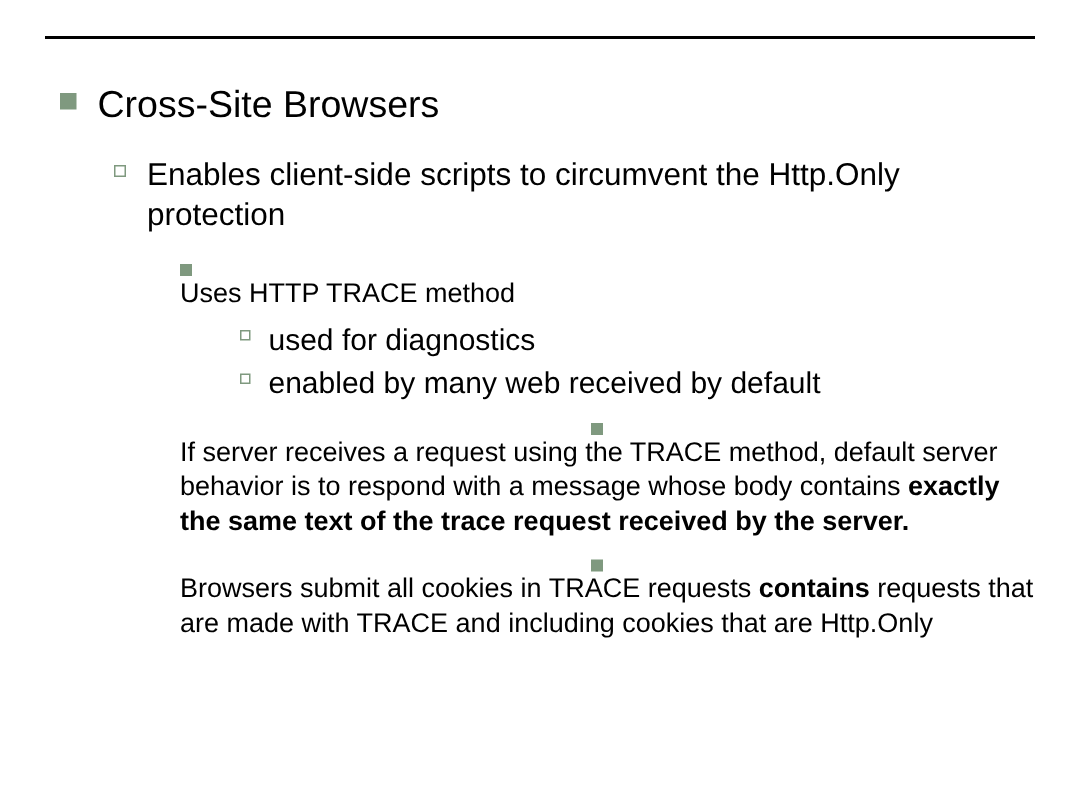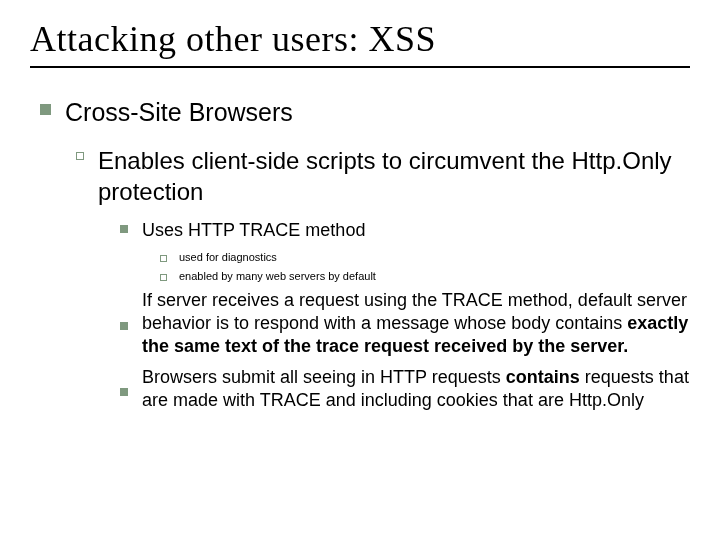--- a/index.html
+++ b/index.html
@@ -64,34 +64,33 @@
   .b-hollow-sm {
     width: 7px;
     height: 7px;
     border: 1px solid #7f997f;
     margin-top: 5px;
     margin-right: 12px;
     box-sizing: border-box;
   }
 
   .lvl1 { margin-left: 10px; font-size: 25px; margin-bottom: 18px; }
-  .lvl2 { margin-left: 46px; font-size: 24px; margin-bottom: 12px; justify-content: center; }
-  .lvl3 { margin-left: 90px; font-size: 18px; margin-bottom: 8px; }
-  .lvl4 { margin-left: 130px; font-size: 11px; margin-bottom: 4px; }
+  .lvl2 { margin-left: 46px; font-size: 21px; margin-bottom: 12px; justify-content: center; }
+  .lvl3 { margin-left: 90px; font-size: 18px; margin-bottom: 8px; flex-direction: column; }
+  .lvl4 { margin-left: 130px; font-size: 20px; margin-bottom: 4px; }
 
   .txt { flex: 1 1 auto; line-height: 1.28; }
   .gap-sm { margin-top: 6px; align-items: center; }
   b { font-weight: bold; }
 </style>
 </head>
 <body>
 
 <div class="slide">
 
-  <h1 class="title">Attacking other users: XSS</h1>
   <hr class="rule">
 
   <div class="row lvl1">
     <div class="bullet b-square"></div>
     <div class="txt">Cross-Site Browsers</div>
   </div>
 
   <div class="row lvl2">
     <div class="bullet b-hollow"></div>
     <div class="txt">Enables client-side scripts to circumvent the Http.Only protection</div>
@@ -101,31 +100,31 @@
     <div class="bullet b-square-sm"></div>
     <div class="txt">Uses HTTP TRACE method</div>
   </div>
 
   <div class="row lvl4">
     <div class="bullet b-hollow-sm"></div>
     <div class="txt">used for diagnostics</div>
   </div>
   <div class="row lvl4">
     <div class="bullet b-hollow-sm"></div>
-    <div class="txt">enabled by many web servers by default</div>
+    <div class="txt">enabled by many web received by default</div>
   </div>
 
   <div class="row lvl3 gap-sm">
     <div class="bullet b-square-sm"></div>
     <div class="txt">
       <span>If server receives a request using the TRACE method, default server behavior is to respond with a message whose body contains </span><b>exactly the same text of the trace request received by the server.</b>
     </div>
   </div>
 
 
   <div class="row lvl3 gap-sm">
     <div class="bullet b-square-sm"></div>
     <div class="txt">
-      <span>Browsers submit all seeing in HTTP requests </span><b>contains</b><span> requests that are made with TRACE and including cookies that are Http.Only</span>
+      <span>Browsers submit all cookies in TRACE requests </span><b>contains</b><span> requests that are made with TRACE and including cookies that are Http.Only</span>
     </div>
   </div>
 
 </div>
 
 </body></html>

